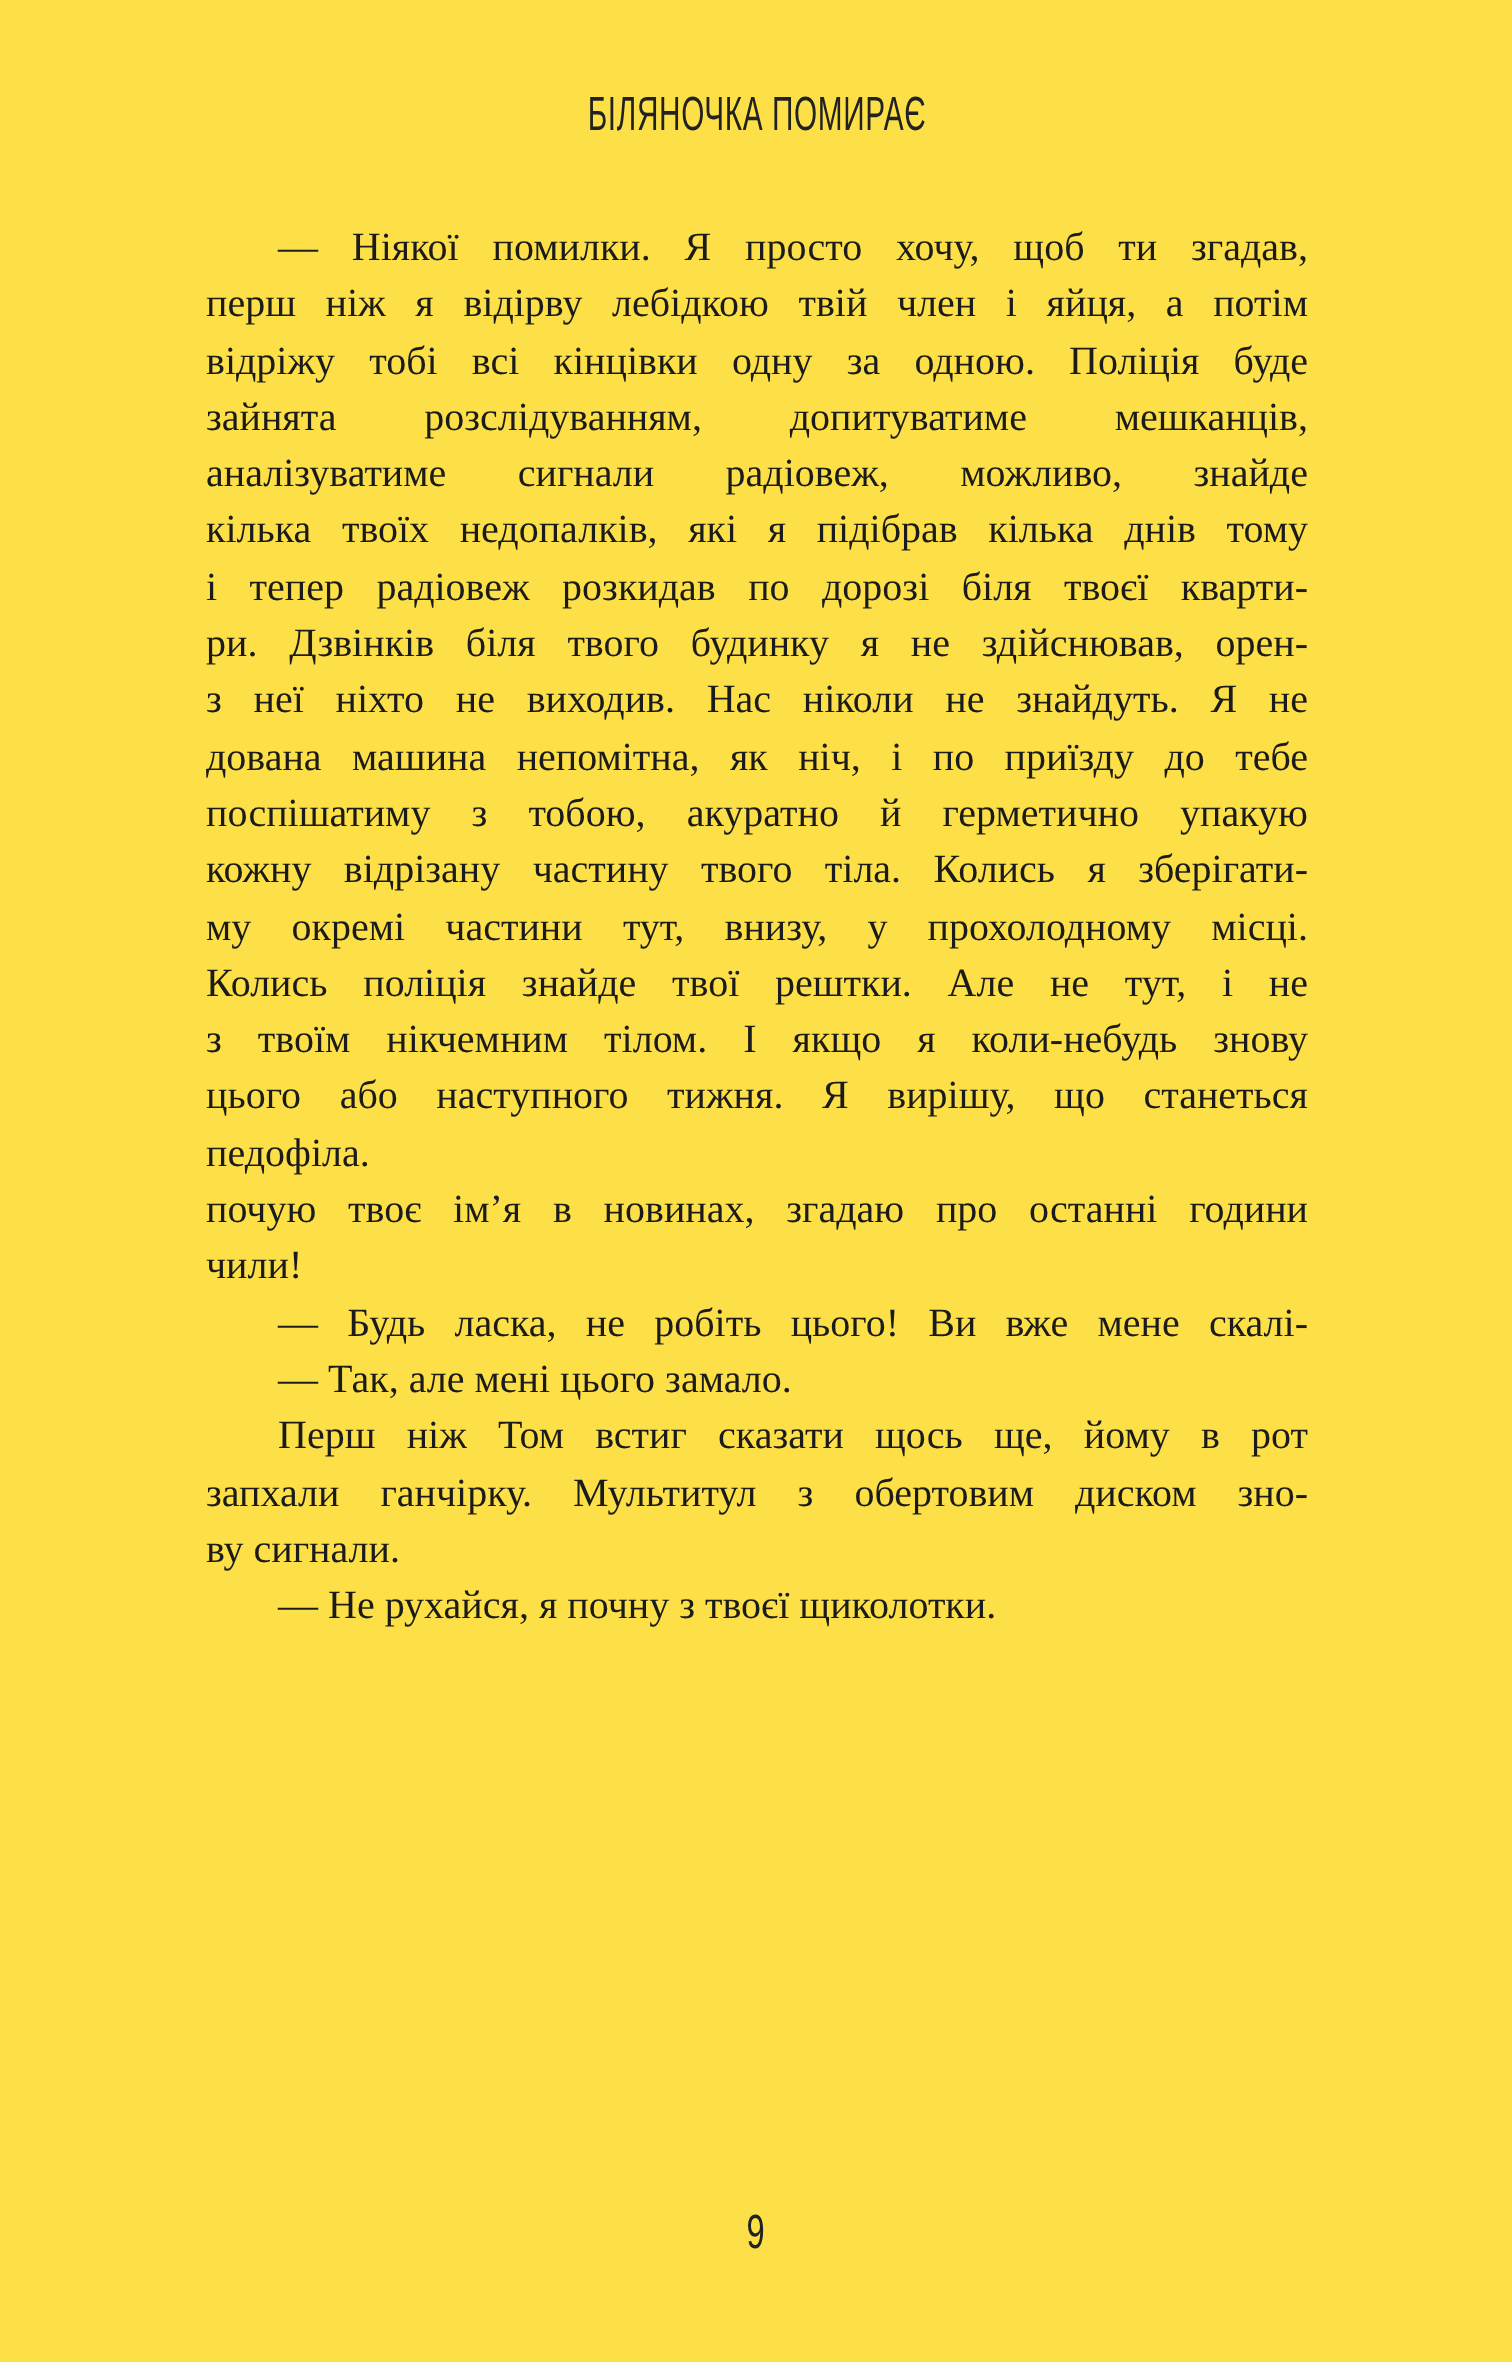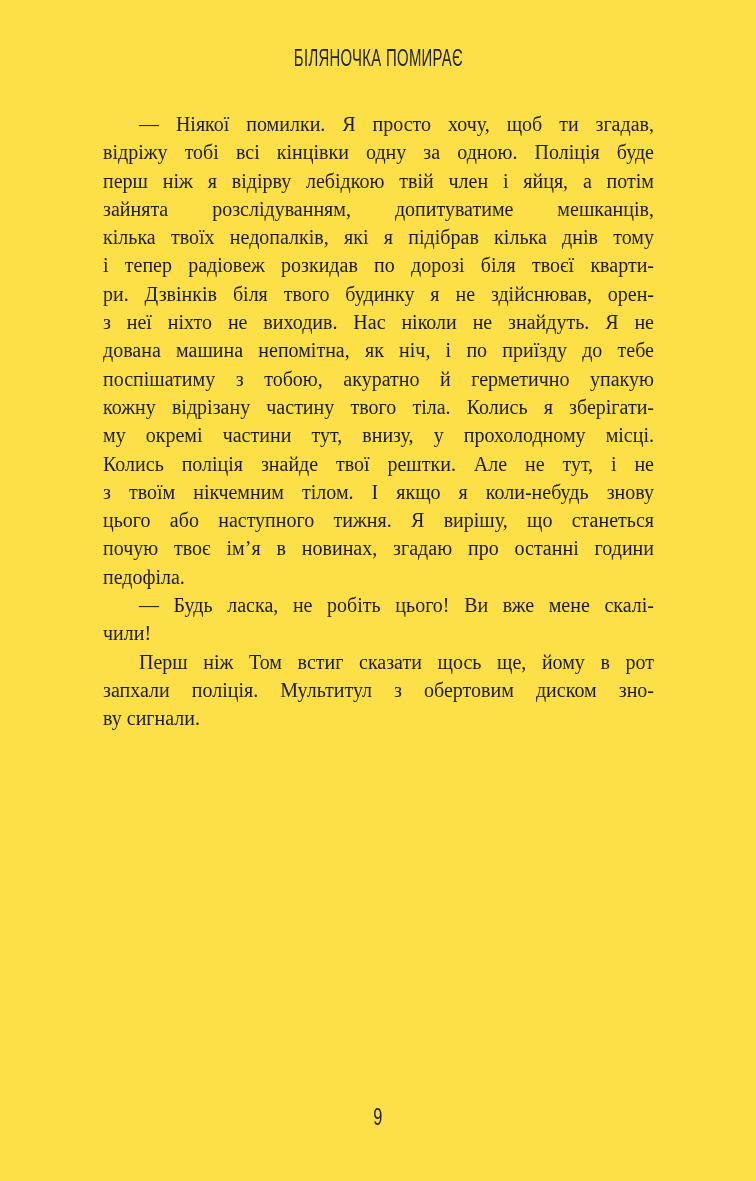--- a/index.html
+++ b/index.html
@@ -72,40 +72,43 @@
 <body>
 
 <div class="page">
 
   <div class="running-header">
     <span class="cond">БІЛЯНОЧКА ПОМИРАЄ</span>
   </div>
 
   <div class="text-block" id="text-block">
       <div class="line first">— Ніякої помилки. Я просто хочу, щоб ти згадав,</div>
+      <div class="line">перш ніж я відірву лебідкою твій член і яйця, а потім</div>
       <div class="line">відріжу тобі всі кінцівки одну за одною. Поліція буде</div>
-      <div class="line">перш ніж я відірву лебідкою твій член і яйця, а потім</div>
       <div class="line">зайнята розслідуванням, допитуватиме мешканців,</div>
+      <div class="line">аналізуватиме сигнали радіовеж, можливо, знайде</div>
       <div class="line">кілька твоїх недопалків, які я підібрав кілька днів тому</div>
       <div class="line">і тепер радіовеж розкидав по дорозі біля твоєї кварти-</div>
       <div class="line">ри. Дзвінків біля твого будинку я не здійснював, орен-</div>
       <div class="line">з неї ніхто не виходив. Нас ніколи не знайдуть. Я не</div>
       <div class="line">дована машина непомітна, як ніч, і по приїзду до тебе</div>
       <div class="line">поспішатиму з тобою, акуратно й герметично упакую</div>
       <div class="line">кожну відрізану частину твого тіла. Колись я зберігати-</div>
       <div class="line">му окремі частини тут, внизу, у прохолодному місці.</div>
       <div class="line">Колись поліція знайде твої рештки. Але не тут, і не</div>
       <div class="line">з твоїм нікчемним тілом. І якщо я коли-небудь знову</div>
       <div class="line">цього або наступного тижня. Я вирішу, що станеться</div>
+      <div class="line last">педофіла.</div>
       <div class="line">почую твоє ім’я в новинах, згадаю про останні години</div>
-      <div class="line last">педофіла.</div>
+      <div class="line last">чили!</div>
       <div class="line first">— Будь ласка, не робіть цього! Ви вже мене скалі-</div>
-      <div class="line last">чили!</div>
+      <div class="line first last">— Так, але мені цього замало.</div>
       <div class="line first">Перш ніж Том встиг сказати щось ще, йому в рот</div>
-      <div class="line">запхали поліція. Мультитул з обертовим диском зно-</div>
+      <div class="line">запхали ганчірку. Мультитул з обертовим диском зно-</div>
       <div class="line last">ву сигнали.</div>
+      <div class="line first last">— Не рухайся, я почну з твоєї щиколотки.</div>
     </div>
 
   <div class="page-footer">
     <span class="cond">9</span>
   </div>
 
 </div>
 
 </body></html>

